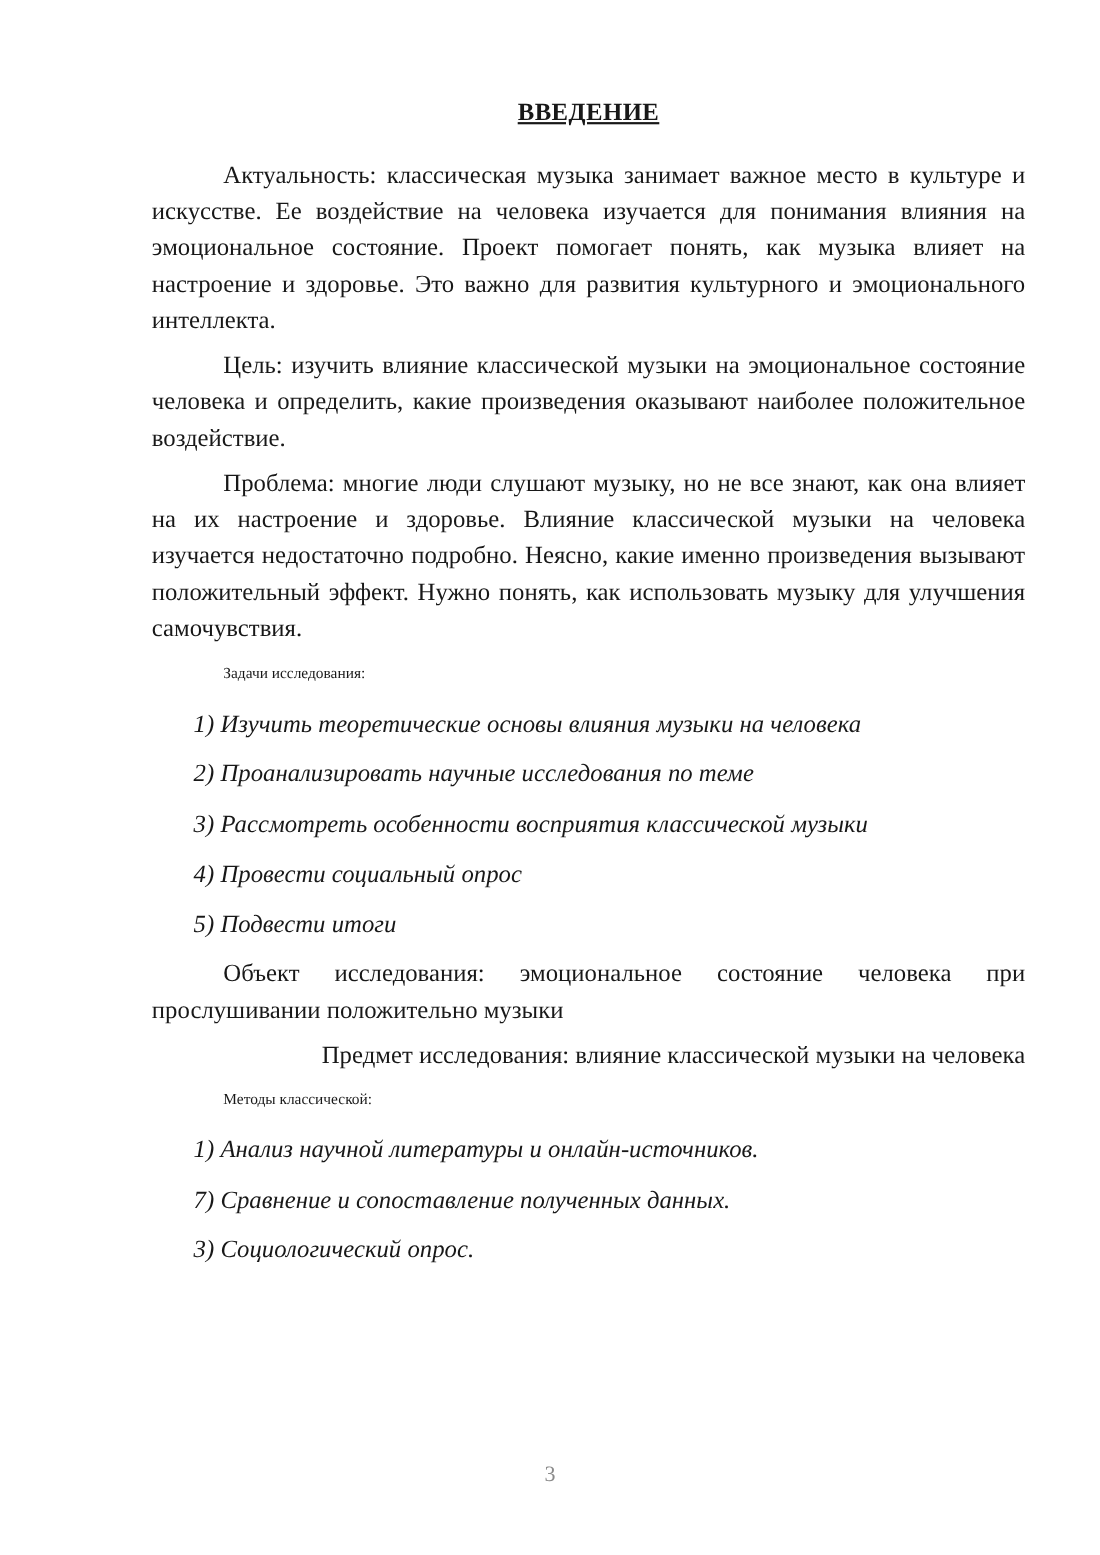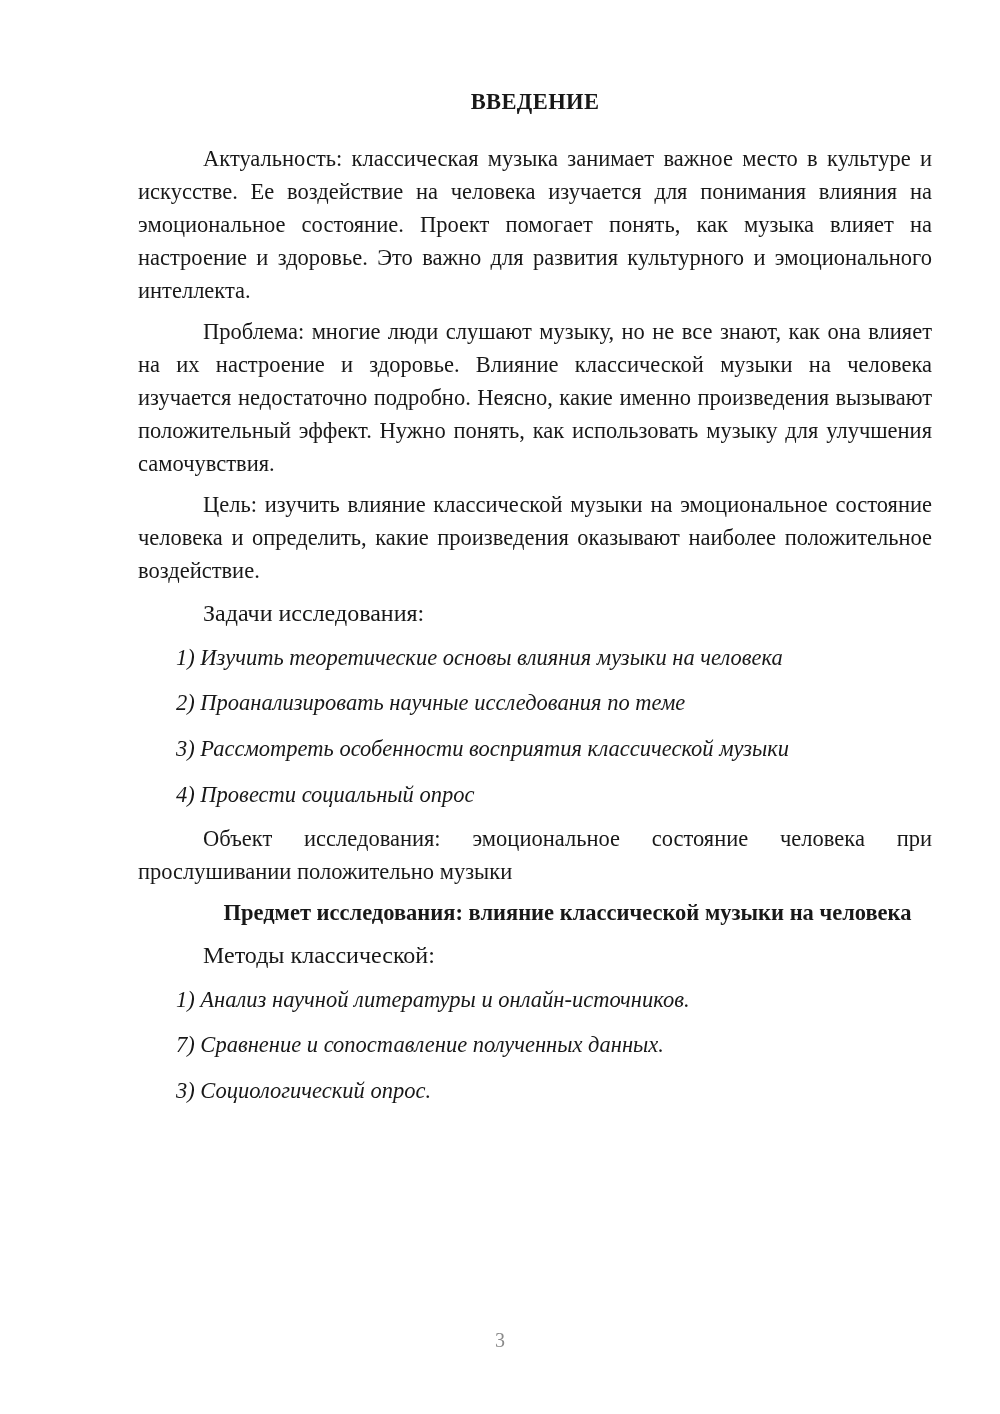--- a/index.html
+++ b/index.html
@@ -27,36 +27,36 @@
     top: 88px;
     width: 794px;
   }
   .doc-title {
     font-size: 22.5px;
     font-weight: bold;
     text-align: center;
     letter-spacing: 0.4px;
     line-height: 1.25;
     margin: 0 0 26px 0;
+    text-decoration: underline;
   }
   .para {
     font-size: 22.5px;
     line-height: 33px;
     text-align: justify;
     text-justify: inter-word;
     text-indent: 65px;
     margin: 0 0 8px 0;
     hyphens: none;
   }
   .para.single {
-    text-align: center;
-    font-weight: bold;
+    text-align: right;
   }
   .lead-in {
-    font-size: 24px;
+    font-size: 14px;
     line-height: 36.6px;
     text-indent: 65px;
     text-align: left;
     margin: 0 0 8px 0;
   }
   .list {
     list-style: none;
     margin: 0 0 8px 0;
     padding: 0;
     font-style: italic;
@@ -83,31 +83,32 @@
 <body>
 
 <div class="page">
 
   <div class="content">
 
     <h1 class="doc-title">ВВЕДЕНИЕ</h1>
 
     <p class="para">Актуальность: классическая музыка занимает важное место в культуре и искусстве. Ее воздействие на человека изучается для понимания влияния на эмоциональное состояние. Проект помогает понять, как музыка влияет на настроение и здоровье. Это важно для развития культурного и эмоционального интеллекта.</p>
 
+    <p class="para">Цель: изучить влияние классической музыки на эмоциональное состояние человека и определить, какие произведения оказывают наиболее положительное воздействие.</p>
+
     <p class="para">Проблема: многие люди слушают музыку, но не все знают, как она влияет на их настроение и здоровье. Влияние классической музыки на человека изучается недостаточно подробно. Неясно, какие именно произведения вызывают положительный эффект. Нужно понять, как использовать музыку для улучшения самочувствия.</p>
-
-    <p class="para">Цель: изучить влияние классической музыки на эмоциональное состояние человека и определить, какие произведения оказывают наиболее положительное воздействие.</p>
 
     <p class="lead-in">Задачи исследования:</p>
 
     <ul class="list">
       <li>1) Изучить теоретические основы влияния музыки на человека</li>
       <li>2) Проанализировать научные исследования по теме</li>
       <li>3) Рассмотреть особенности восприятия классической музыки</li>
       <li>4) Провести социальный опрос</li>
+      <li>5) Подвести итоги</li>
     </ul>
 
     <p class="para">Объект исследования: эмоциональное состояние человека при прослушивании положительно музыки</p>
 
     <p class="para single">Предмет исследования: влияние классической музыки на человека</p>
 
 
     <p class="lead-in">Методы классической:</p>
 
     <ul class="list">

